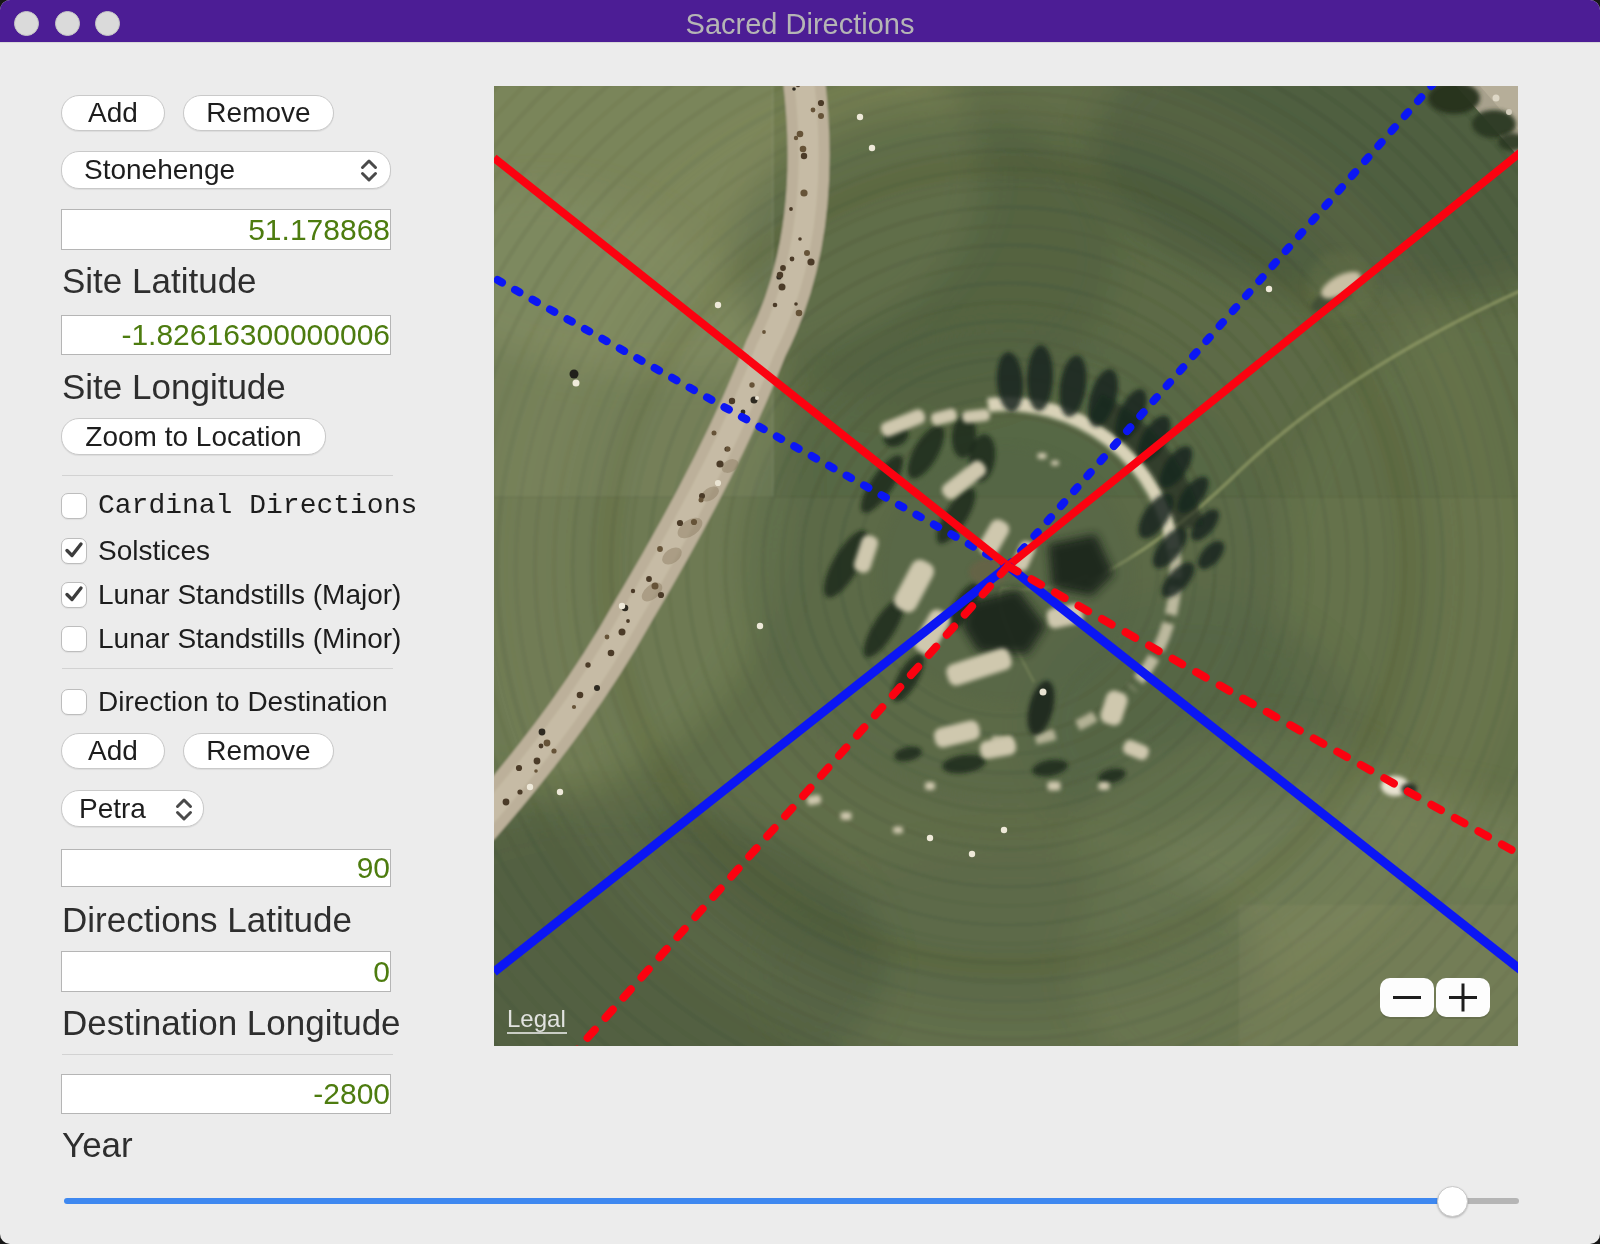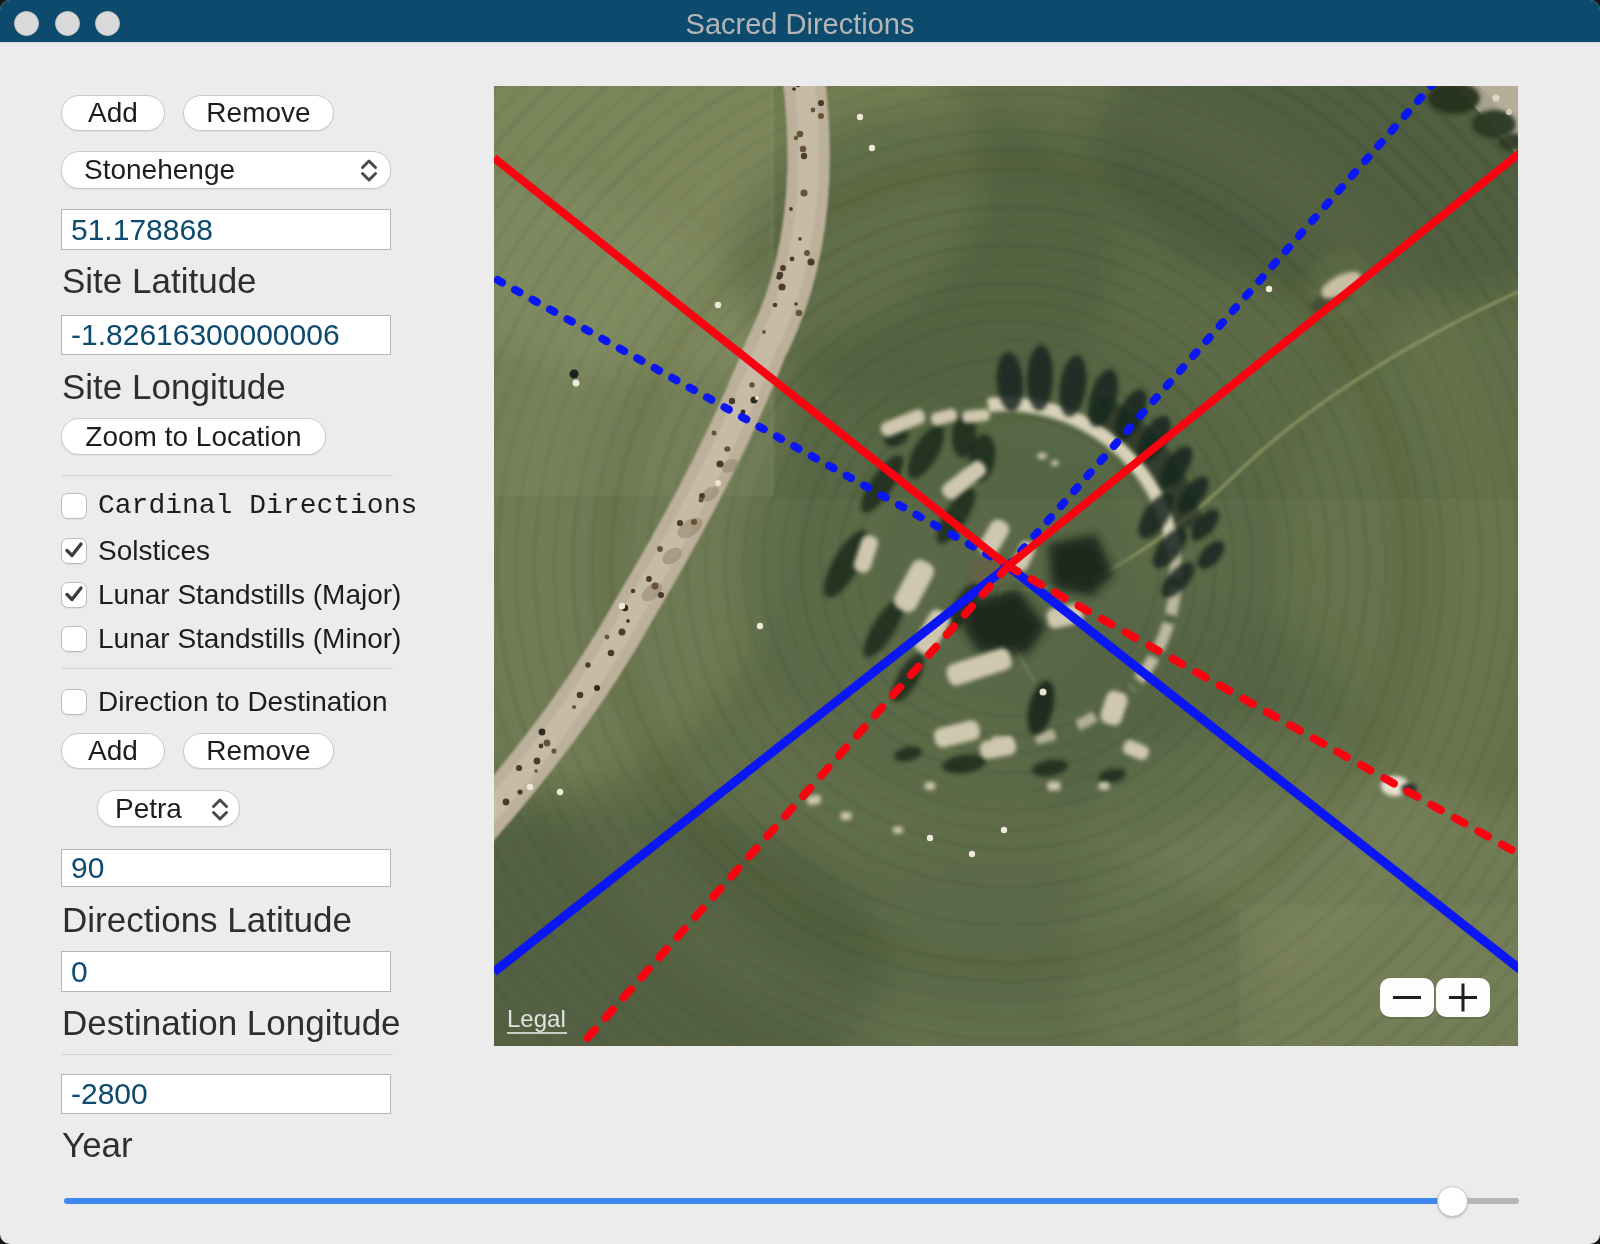--- a/index.html
+++ b/index.html
@@ -1,21 +1,21 @@
 <!DOCTYPE html>
 <html><head><meta charset="utf-8">
 <style>
 * { margin:0; padding:0; box-sizing:border-box; }
 html,body { width:1600px; height:1244px; background:#161616; font-family:"Liberation Sans", sans-serif; }
 #win { position:absolute; left:0; top:0; width:1600px; height:1244px; background:#ececec; border-radius:10px; overflow:hidden; }
-#titlebar { position:absolute; left:0; top:0; width:1600px; height:43px; background:#0c4a6e; border-bottom:1px solid #d8d8d8; }
+#titlebar { position:absolute; left:0; top:0; width:1600px; height:43px; background:#4c1d95; border-bottom:1px solid #d8d8d8; }
 .tl { position:absolute; top:11px; width:25px; height:25px; border-radius:50%; background:#dadada; border:1px solid #c5c5c5; }
 #title { position:absolute; left:0; right:0; top:8px; text-align:center; font-size:29px; font-weight:400; color:#b5b5b5; }
 .btn { position:absolute; background:#ffffff; border:1px solid #c9c9c9; border-radius:18px; box-shadow:0 1px 1px rgba(0,0,0,0.07); font-size:28px; color:#1d1d1d; text-align:center; }
-.field { position:absolute; background:#ffffff; border:1px solid #b5b5b5; font-size:30px; color:#0c4a6e; padding-left:9px; white-space:nowrap; overflow:hidden; }
+.field { position:absolute; background:#ffffff; border:1px solid #b5b5b5; font-size:30px; color:#4d7c0f; padding-left:9px; white-space:nowrap; overflow:hidden;text-align:right; }
 .lbl { position:absolute; font-size:35px; color:#2e2e2e; line-height:28px; white-space:nowrap; }
 .sep { position:absolute; left:62px; width:331px; height:1px; background:#d2d2d2; }
 .cb { position:absolute; width:26px; height:26px; background:#fff; border:1px solid #bdbdbd; border-radius:7px; box-shadow:0 1px 1px rgba(0,0,0,0.06); }
 .cbl { position:absolute; left:98px; font-size:28px; color:#1d1d1d; line-height:30px; white-space:nowrap; }
 .ck { position:absolute; left:-1px; top:-2px; }
 </style></head>
 <body>
 <div id="win">
   <div id="titlebar">
     <div class="tl" style="left:14px;"></div>
@@ -63,21 +63,21 @@
   <div class="cbl" style="top:624px;">Lunar Standstills (Minor)</div>
 
   <div class="sep" style="top:668px;"></div>
 
   <div class="cb" style="left:61px; top:689px;"></div>
   <div class="cbl" style="top:687px;">Direction to Destination</div>
 
   <div class="btn" style="left:61px; top:733px; width:104px; height:36px; line-height:34px;">Add</div>
   <div class="btn" style="left:183px; top:733px; width:151px; height:36px; line-height:34px;">Remove</div>
 
-  <div class="btn" style="left:61px; top:790px; width:143px; height:37px; line-height:35px; text-align:left; padding-left:17px;margin-left:36px;">Petra<span style="position:absolute; right:9px; top:5px;"><svg width="20" height="27" viewBox="0 0 20 27">
+  <div class="btn" style="left:61px; top:790px; width:143px; height:37px; line-height:35px; text-align:left; padding-left:17px;">Petra<span style="position:absolute; right:9px; top:5px;"><svg width="20" height="27" viewBox="0 0 20 27">
           <path d="M3.5 10.5 L10 4 L16.5 10.5" fill="none" stroke="#4a4a4a" stroke-width="3" stroke-linecap="round" stroke-linejoin="round"></path>
           <path d="M3.5 16.5 L10 23 L16.5 16.5" fill="none" stroke="#4a4a4a" stroke-width="3" stroke-linecap="round" stroke-linejoin="round"></path>
         </svg></span></div>
 
   <div class="field" style="left:61px; top:849px; width:330px; height:38px; line-height:36px;">90</div>
   <div class="lbl" style="left:62px; top:906px;">Directions Latitude</div>
 
   <div class="field" style="left:61px; top:951px; width:330px; height:41px; line-height:39px;">0</div>
   <div class="lbl" style="left:62px; top:1009px;">Destination Longitude</div>
 

